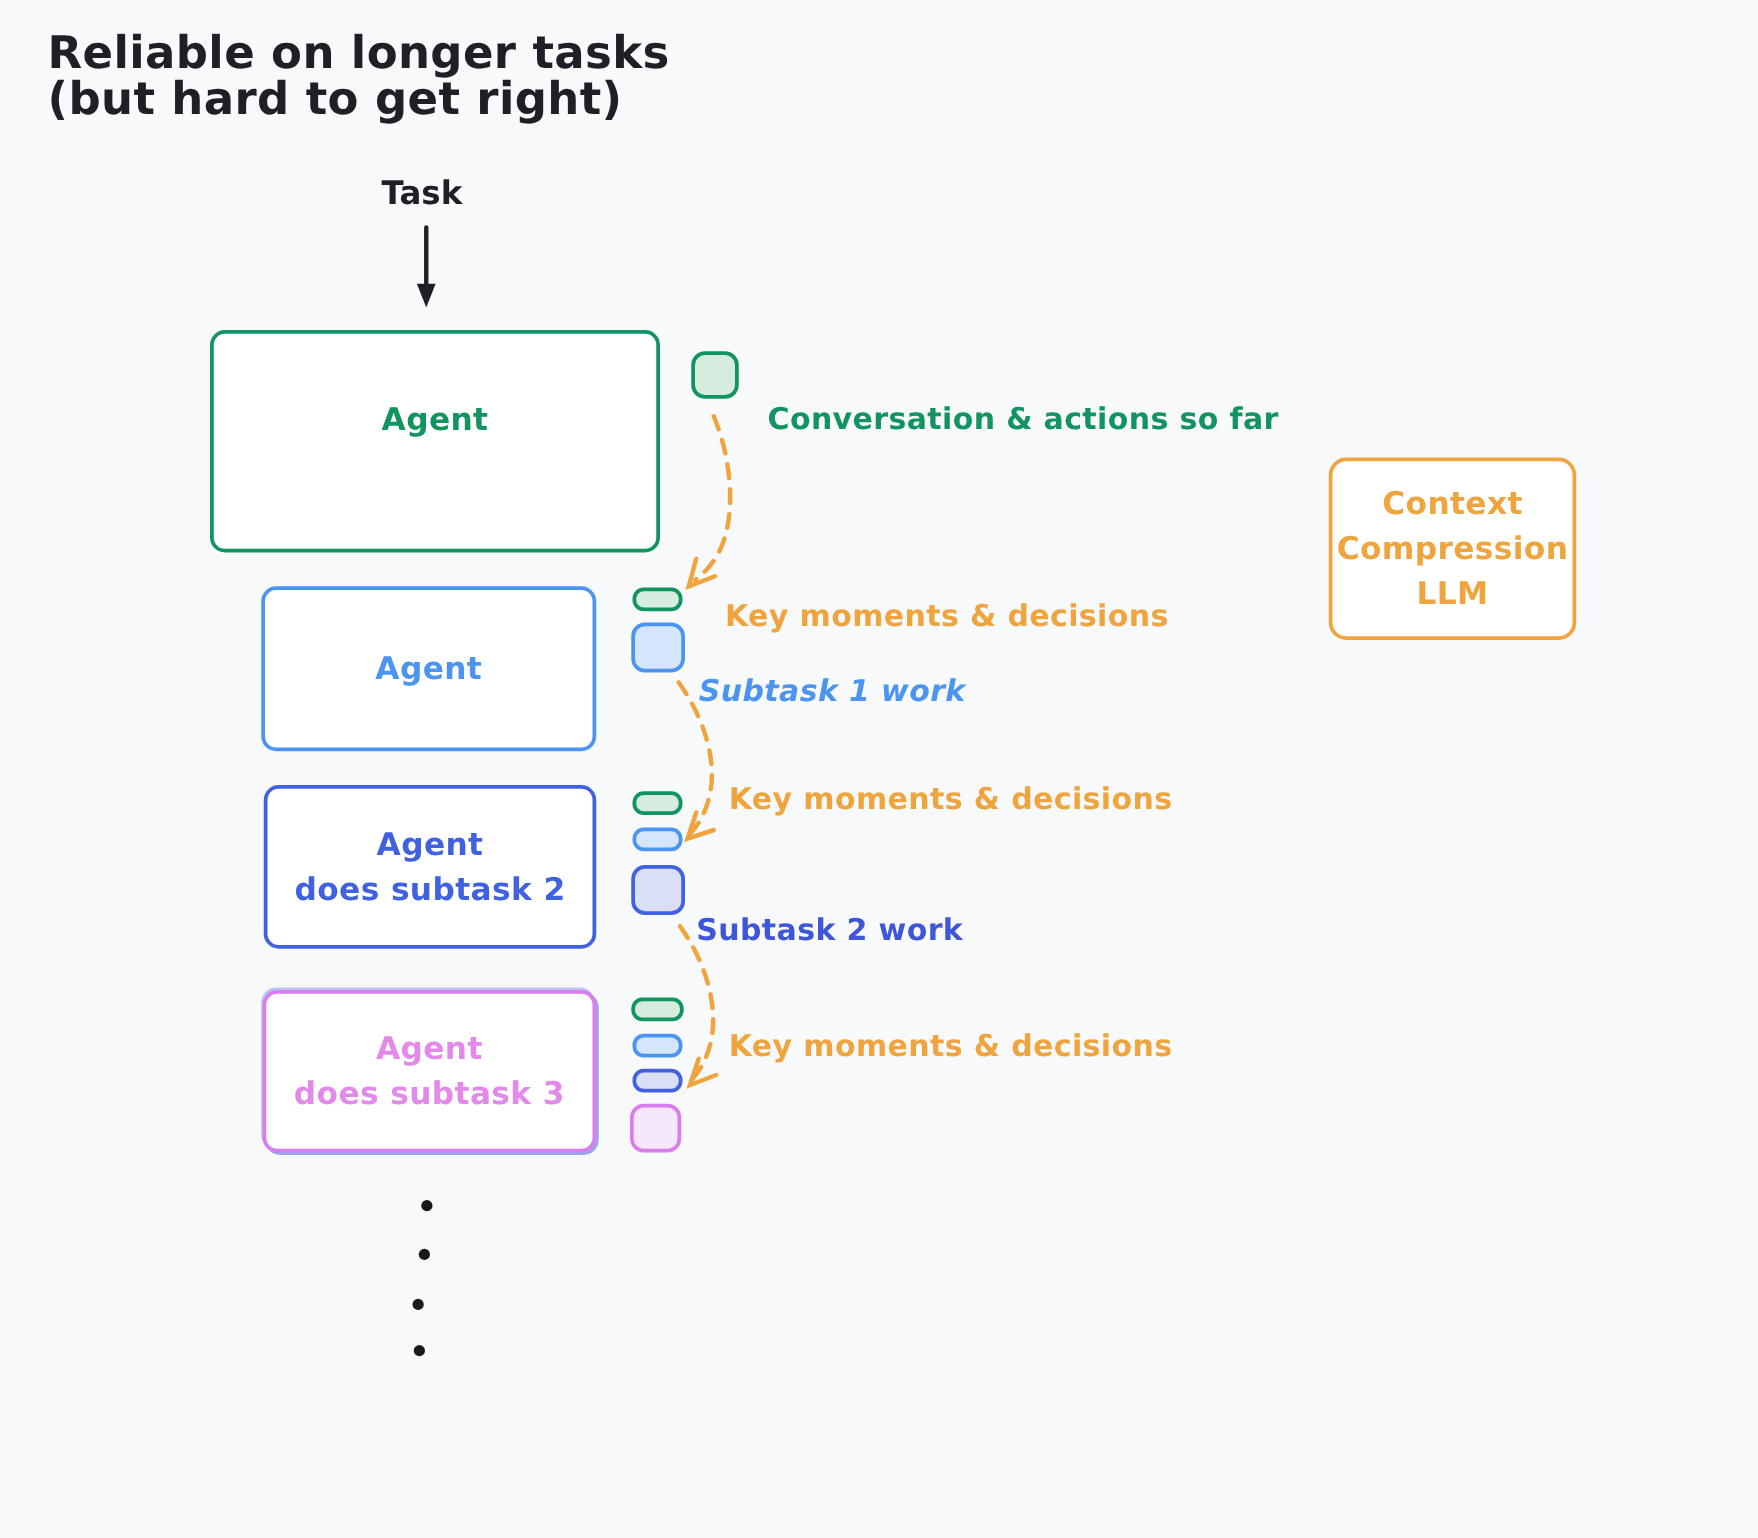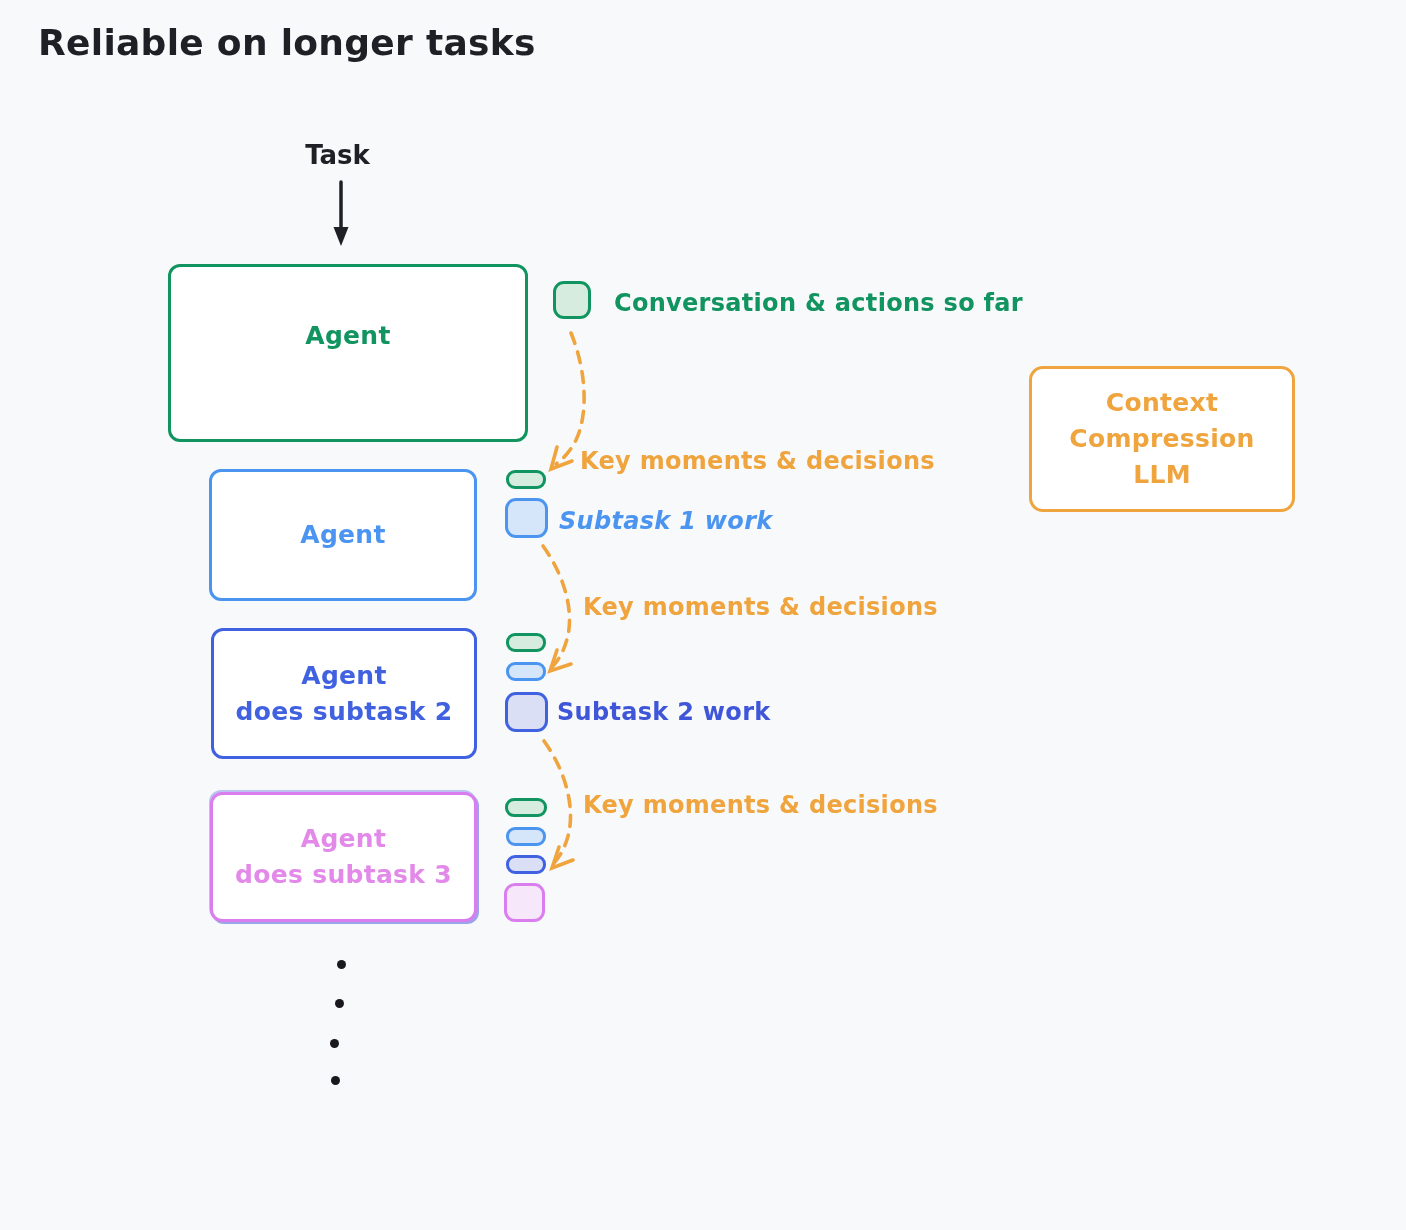--- a/index.html
+++ b/index.html
@@ -51,35 +51,36 @@
   }
   .node.orange-box{border:3.5px solid var(--orange);color:var(--orange);border-radius:14px;}
 
   .chip{position:absolute;border-radius:9px;}
   .chip.sq{border-radius:11px;}
   .chip.green{border:3.5px solid var(--green);background:var(--green_fill);}
   .chip.blue{border:3.5px solid var(--blue);background:var(--blue_fill);}
   .chip.royal{border:3.5px solid var(--royal);background:var(--royal_fill);}
   .chip.purple{border:3.5px solid var(--purple);background:var(--purple_fill);}
 
-  .lbl{position:absolute;font-size:24px;letter-spacing:.3px;white-space:nowrap;}
+  .lbl{position:absolute;font-size:24px;letter-spacing:.3px;white-space:nowrap;margin-top:32px;}
   .lbl.green{color:var(--green);}
   .lbl.blue{color:var(--blue);font-style:italic;}
   .lbl.royal{color:#3f56d8;}
   .lbl.orange{color:var(--orange);}
 
   .dot{position:absolute;width:9px;height:9px;border-radius:50%;background:#18181d;}
 </style>
 </head>
 <body>
 
 <div class="canvas">
 
   <div class="abs title">
     <div>Reliable on longer tasks</div>
+    <div>(but hard to get right)</div>
   </div>
 
   <div class="abs task-label">Task</div>
 
   <svg class="overlay" width="1406" height="1230" viewBox="0 0 1406 1230">
 
     <g>
       <path d="M341,182 L341,231" stroke="#1f1f26" stroke-width="3.5" fill="none" stroke-linecap="round"></path>
       <path d="M341,246 L333.5,227 L348.5,227 Z" fill="#1f1f26"></path>
     </g>
@@ -112,21 +113,21 @@
   <div class="node royal-box" style="left:211px;top:628px;width:266px;height:131px;">
     <div>Agent</div>
     <div>does subtask 2</div>
   </div>
 
   <div class="node purple-box" style="left:210px;top:792px;width:267px;height:130px;">
     <div>Agent</div>
     <div>does subtask 3</div>
   </div>
 
-  <div class="node orange-box" style="left:1029px;top:366px;width:266px;height:146px;line-height:36px;">
+  <div class="node orange-box" style="left:1063px;top:366px;width:198px;height:146px;line-height:36px;">
     <div>Context</div>
     <div>Compression</div>
     <div>LLM</div>
   </div>
 
   <div class="chip sq green" style="left:553px;top:281px;width:38px;height:38px;"></div>
 
   <div class="chip green" style="left:506px;top:470px;width:40px;height:19px;"></div>
   <div class="chip sq blue" style="left:505px;top:498px;width:43px;height:40px;"></div>
 

